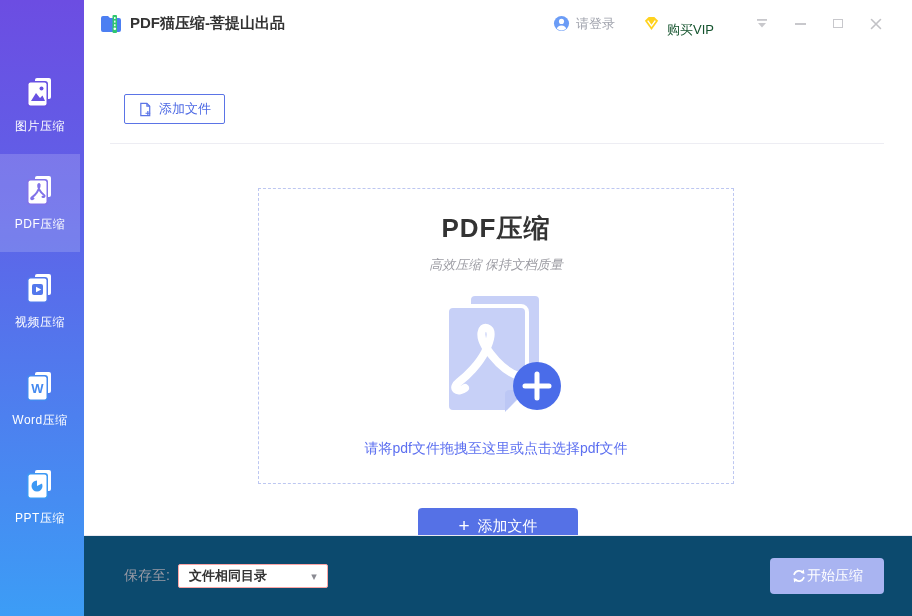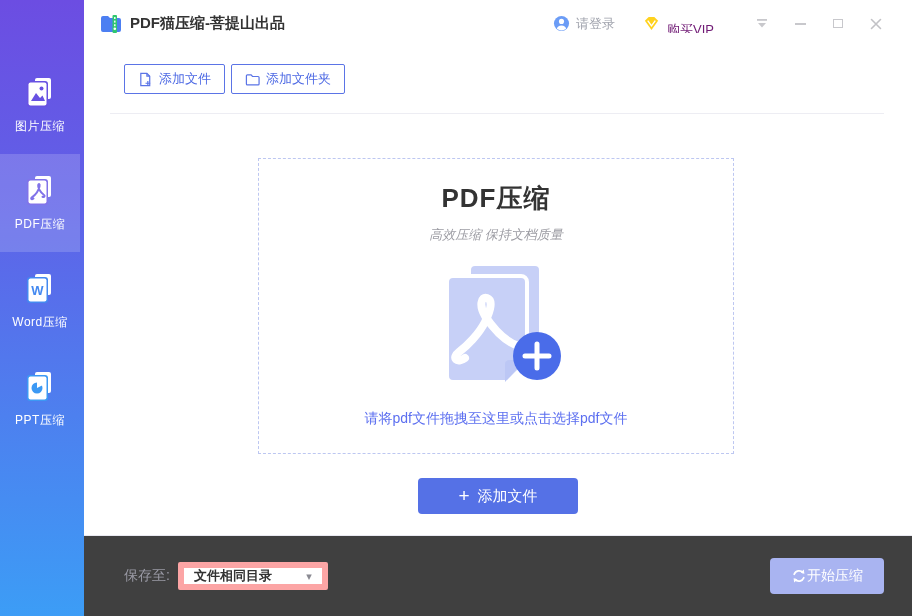--- a/index.html
+++ b/index.html
@@ -21,52 +21,52 @@
   .si4 { --bg:#4489F0; } .si5 { --bg:#3C99F4; }
 
   
   .titlebar { position:absolute; left:84px; top:0; right:0; height:47px; background:#fff;
               display:flex; align-items:center; padding:0 28px 0 16px; }
   .app-icon { width:22px; height:20px; margin-right:8px; }
   .app-title { font-size:15px; color:#333; font-weight:bold; }
   .tb-spacer { flex:1; }
   .tb-group { display:flex; align-items:center; gap:6px; cursor:pointer; }
   .login-text { font-size:13px; color:#A0A3AD; }
-  .vip-text { font-size:13px; color:#701a75;margin-top:12px; }
+  .vip-text { font-size:13px; color:#14532d;margin-top:12px; }
   .tb-login { margin-right:27px; }
   .tb-vip { margin-right:40px; }
   .win-controls { display:flex; align-items:center; gap:22px; }
   .win-btn { width:16px; height:16px; display:flex; align-items:center; justify-content:center; cursor:pointer; }
   .glyph-min { width:11px; height:2px; background:#C8C8CC; display:block; }
   .glyph-max { width:10px; height:9px; border:1.5px solid #C8C8CC; display:block; }
 
   
-  .main { position:absolute; left:84px; top:33px; right:0; height:488px; background:#fff; }
+  .main { position:absolute; left:84px; top:63px; right:0; height:488px; background:#fff; }
   .toolbar { position:absolute; left:40px; top:31px; display:flex; gap:6px; }
   .btn-outline { height:30px; padding:0 13px; background:#fff; border:1px solid #5B74E6; border-radius:2px;
                  color:#4E6AE4; font-size:13px; display:flex; align-items:center; gap:6px; cursor:pointer; }
   .toolbar-divider { position:absolute; left:26px; right:28px; top:80px; border-top:1px solid #EDEDF3; }
 
   .dropzone { position:absolute; left:174px; top:125px; width:476px; height:296px;
               border:1px dashed #BDC7F1; background:#fff; text-align:center; cursor:pointer; }
   .dz-title { margin-top:22px; font-size:26px; font-weight:bold; color:#333; letter-spacing:1px; }
   .dz-subtitle { margin-top:10px; font-size:13px; color:#9C9CA3;font-style:italic; }
   .dz-graphic { margin-top:16px; width:150px; height:126px; display:inline-block; }
   .dz-hint { margin-top:20px; font-size:14px; color:#5C6FF0; }
 
   .btn-primary { position:absolute; left:334px; top:445px; width:160px; height:36px; background:#5571E6;
                  border:none; border-radius:4px; color:#fff; font-size:15px; display:flex; align-items:center;
                  justify-content:center; gap:8px; cursor:pointer; }
   .btn-primary .plus { font-size:19px; font-weight:300; line-height:1; margin-top:-2px; }
 
   
-  .footer { position:absolute; left:84px; right:0; bottom:0; height:81px; background:#404040;
+  .footer { position:absolute; left:84px; right:0; bottom:0; height:81px; background:#0c4a6e;
             border-top:1px solid #E9E9F1; display:flex; align-items:center; padding:0 28px 0 40px; }
   .save-label { font-size:14px; color:#9A9AA5; }
-  .select { margin-left:8px; width:150px; height:24px; border:6px solid #fca5a5; border-radius:2px;
+  .select { margin-left:8px; width:150px; height:24px; border:1px solid #fca5a5; border-radius:2px;
             background:#fff; display:flex; align-items:center; padding:8px 10px; cursor:pointer; }
   .select-value { flex:1; font-size:13px; color:#333; font-weight:bold; }
   .select-arrow { font-size:11px; color:#8A8A92; }
   .foot-spacer { flex:1; }
   .btn-start { width:114px; height:36px; background:#A9B4F1; border:none; border-radius:4px; color:#fff;
                font-size:14px; display:flex; align-items:center; justify-content:center; gap:0; cursor:default; }
 </style>
 </head>
 <body>
 
@@ -88,20 +88,30 @@
     <div class="side-item si2 active">
       <svg class="side-icon" viewBox="0 0 34 34">
         <rect x="12" y="3" width="16" height="21" rx="2" fill="#fff"></rect>
         <rect x="4" y="6" width="21" height="26" rx="3" fill="var(--bg)"></rect>
         <rect x="5.5" y="7.5" width="18" height="23" rx="2" fill="#fff"></rect>
         <path d="M10.5,25.5 C8.5,27 7,25.5 9.5,23.8 C12.5,21.8 15.5,17.5 16.5,13.5 C17.2,10.8 15.5,10.2 15.2,12.2 C14.8,14.5 17,19 20.5,21.5 C22.5,22.8 21.5,24.5 19.5,23.8" fill="none" stroke="var(--bg)" stroke-width="2" stroke-linecap="round"></path>
       </svg>
       <span class="side-label">PDF压缩</span>
     </div>
 
+    <div class="side-item si3">
+      <svg class="side-icon" viewBox="0 0 34 34">
+        <rect x="12" y="3" width="16" height="21" rx="2" fill="#fff"></rect>
+        <rect x="4" y="6" width="21" height="26" rx="3" fill="var(--bg)"></rect>
+        <rect x="5.5" y="7.5" width="18" height="23" rx="2" fill="#fff"></rect>
+        <rect x="9" y="13" width="11" height="11" rx="2" fill="var(--bg)"></rect>
+        <polygon points="13,15.8 18.2,18.5 13,21.2" fill="#fff"></polygon>
+      </svg>
+      <span class="side-label">视频压缩</span>
+    </div>
 
     <div class="side-item si4">
       <svg class="side-icon" viewBox="0 0 34 34">
         <rect x="12" y="3" width="16" height="21" rx="2" fill="#fff"></rect>
         <rect x="4" y="6" width="21" height="26" rx="3" fill="var(--bg)"></rect>
         <rect x="5.5" y="7.5" width="18" height="23" rx="2" fill="#fff"></rect>
         <text x="14.5" y="23.5" font-size="13" font-weight="bold" text-anchor="middle" fill="var(--bg)" font-family="Liberation Sans, sans-serif">W</text>
       </svg>
       <span class="side-label">Word压缩</span>
     </div>
@@ -173,26 +183,20 @@
 
     <div class="toolbar">
       <button class="btn-outline">
         <svg width="15" height="15" viewBox="0 0 16 16">
           <path d="M3,1.5 h6.5 l3,3 v10 h-9.5 z" fill="none" stroke="#5B74E6" stroke-width="1.3"></path>
           <path d="M9.5,1.5 v3 h3" fill="none" stroke="#5B74E6" stroke-width="1.3"></path>
           <path d="M10.5,9.5 v5 M8,12 h5" stroke="#5B74E6" stroke-width="1.3"></path>
         </svg>
         <span>添加文件</span>
       </button>
-      <button class="btn-outline">
-        <svg width="15" height="15" viewBox="0 0 16 16">
-          <path d="M1.5,4 q0,-1 1,-1 h4 l1.5,1.8 h6 q1,0 1,1 v7 q0,1 -1,1 h-11.5 q-1,0 -1,-1 z" fill="none" stroke="#5B74E6" stroke-width="1.3"></path>
-        </svg>
-        <span>添加文件夹</span>
-      </button>
     </div>
 
     <div class="toolbar-divider"></div>
 
     <div class="dropzone">
       <div class="dz-title">PDF压缩</div>
       <div class="dz-subtitle">高效压缩 保持文档质量</div>
       <svg class="dz-graphic" viewBox="0 0 150 126">
         <rect x="48" y="4" width="72" height="100" rx="6" fill="#C7D0F7" stroke="#fff" stroke-width="4"></rect>
         <rect x="26" y="16" width="80" height="106" rx="6" fill="#C7D0F7" stroke="#fff" stroke-width="4"></rect>

